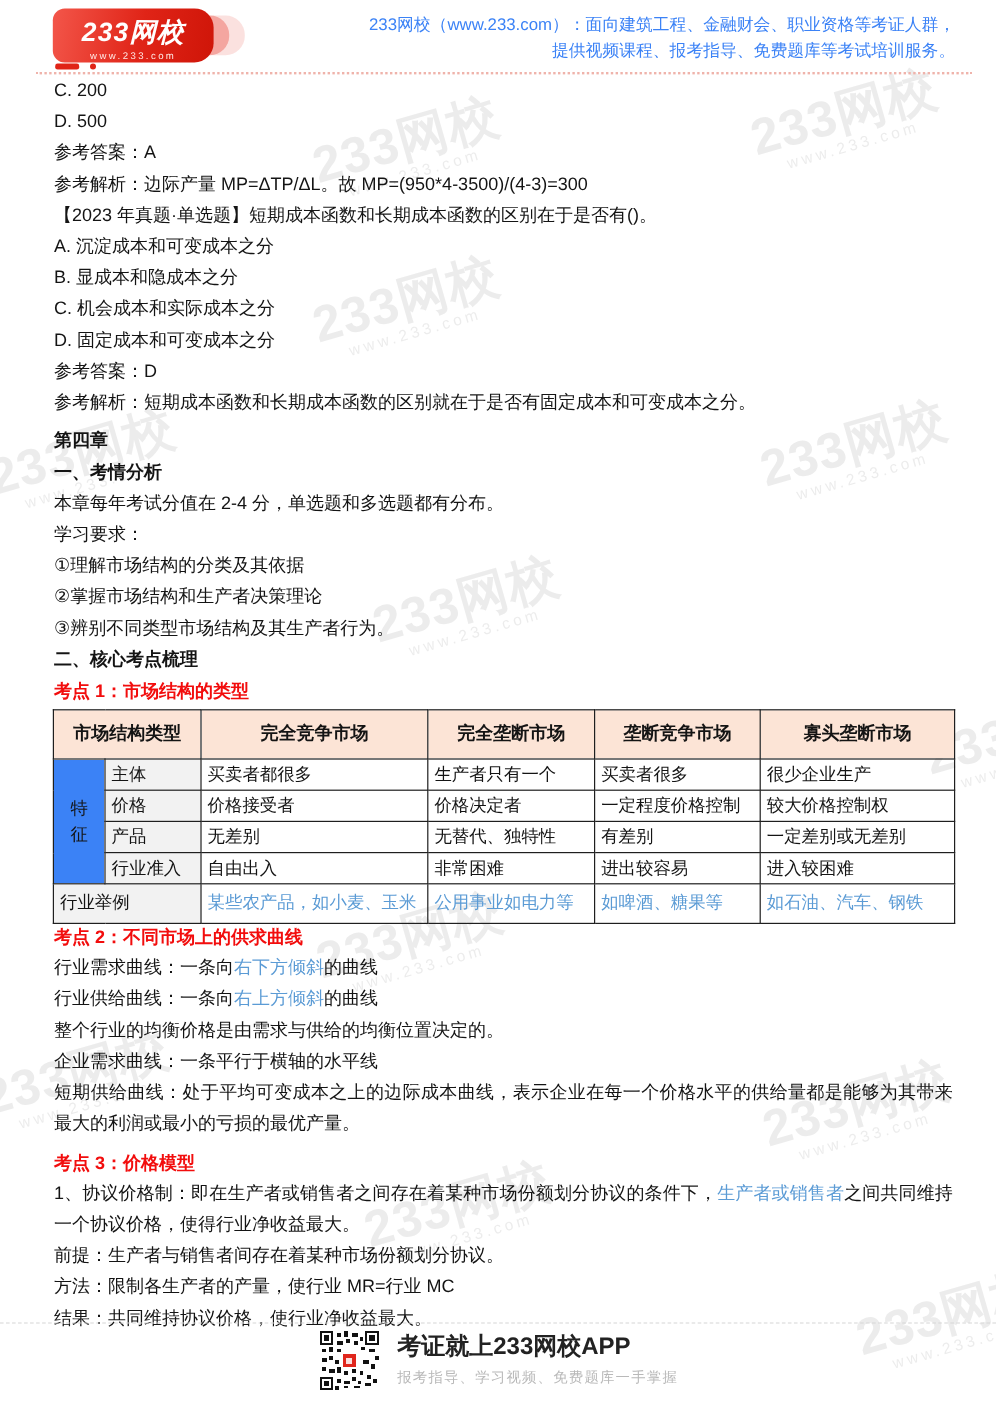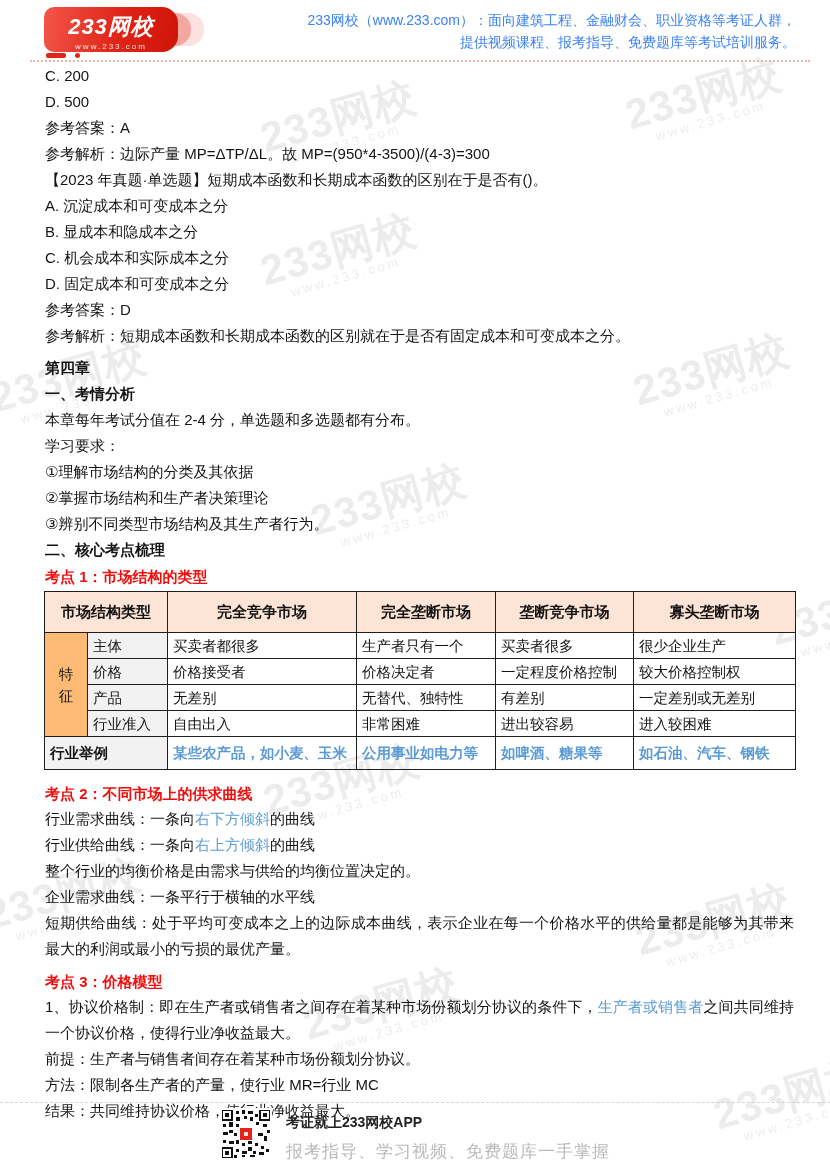--- a/index.html
+++ b/index.html
@@ -38,43 +38,43 @@
   .wm-t { font-size:42px; font-weight:bold; letter-spacing:1px; line-height:44px; }
   .wm-u { font-size:13px; letter-spacing:3px; margin-top:-2px; }
 
   
   .main { position:absolute; left:0; right:0; top:63px; padding:0 36px 0 45px;
           font-size:15px; line-height:26px; }
   .line { margin:0; text-align:justify; }
   .bold { font-weight:bold; }
   .gap-top { margin-top:6px; }
   .red-title { color:#f20d0d; font-weight:bold; line-height:24px; margin-top:2px; }
-  .red-title2 { color:#f20d0d; font-weight:bold; line-height:24px; margin-top:12px; }
+  .red-title2 { color:#f20d0d; font-weight:bold; line-height:24px; }
   .red-title3 { color:#f20d0d; font-weight:bold; line-height:24px; margin-top:8px; }
   .blue { color:#5b9bd5; }
 
   
   table.mkt { border-collapse:collapse; table-layout:fixed; width:751px; margin:2px 0 0 -1px;
               font-size:14.5px; line-height:18px; }
   .mkt th, .mkt td { border:1px solid #1f1f1f; padding:0 5px; overflow:hidden; white-space:nowrap; }
   .mkt th { background:#fce4d6; font-weight:bold; text-align:center; height:41px; font-size:15px; }
   .mkt td { height:26px; text-align:left; }
   .mkt .lab { background:#f2f2f2; }
-  .mkt .feat { background:#fdba74; text-align:center; padding:0 12px; word-break:break-all;
+  .mkt .feat { background:#3b82f6; text-align:center; padding:0 12px; word-break:break-all;
                white-space:normal; line-height:22px;margin-top:36px; }
-  .mkt .ex td { height:33px;font-weight:bold; }
+  .mkt .ex td { height:33px; }
   .mkt .ex .cell { color:#5b9bd5; }
 
   
   .footer-line { position:absolute; left:0; right:0; top:1102px; border-top:1px dashed #d5d5d5; }
   .footer { position:absolute; left:0; right:0; top:1108px; display:flex; justify-content:center;
             align-items:flex-start; gap:14px; }
   .qr { width:52px; height:52px; display:block; }
-  .app-title { font-size:14px; font-weight:bold; color:#222; line-height:22px; margin-top:3px; }
-  .app-sub { font-size:17px; color:#b9b9b9; letter-spacing:1px; margin-top:7px; }
+  .app-title { font-size:20px; font-weight:bold; color:#222; line-height:22px; margin-top:3px; }
+  .app-sub { font-size:12px; color:#b9b9b9; letter-spacing:1px; margin-top:7px; }
 </style>
 </head>
 <body>
 
 <div class="page">
 
   <div class="wm" style="left:235px;top:95px">
       <div class="wm-t">233网校</div>
       <div class="wm-u">www.233.com</div>
     </div>

